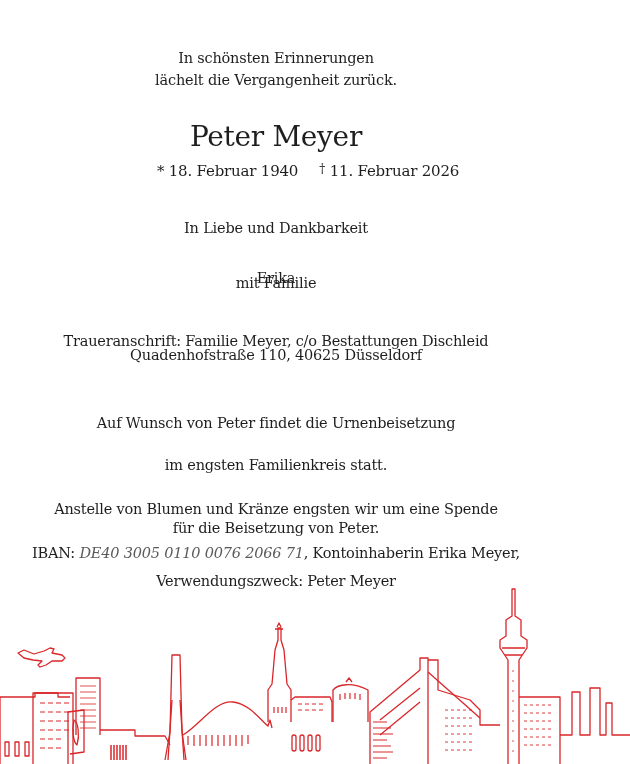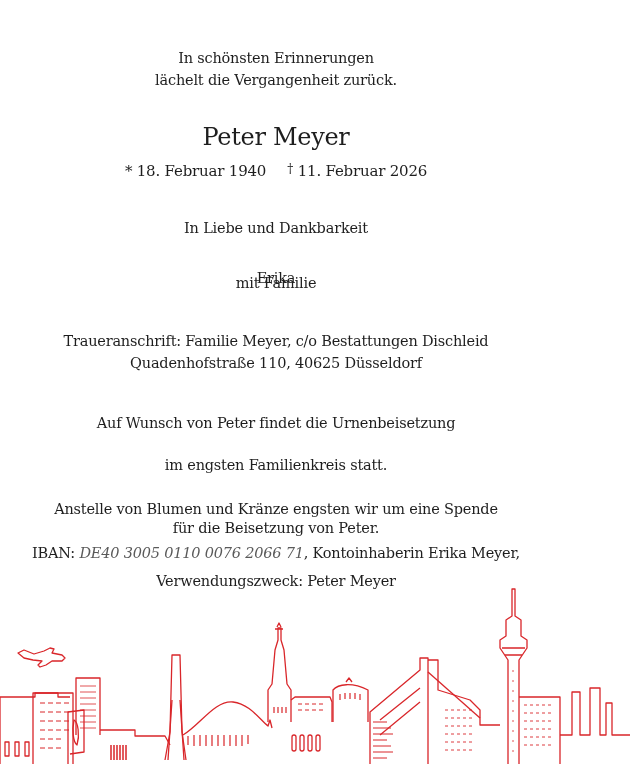--- a/index.html
+++ b/index.html
@@ -26,26 +26,27 @@
       position: absolute;
       left: 0;
       width: 552px;
       text-align: center;
       font-size: 14.5px;
       line-height: 20px;
       white-space: nowrap;
       letter-spacing: -0.2px;
     }
     .name {
-      font-size: 24px;
+      font-size: 28px;
       line-height: 30px;
       letter-spacing: -0.3px;
     }
     .dates {
       font-size: 15px;
+      padding-left: 32px;
     }
     .iban-number {
       color: #5a5a5a;
       font-style: italic;
     }
     .skyline {
       position: absolute;
       left: 0;
       top: 580px;
       width: 630px;
@@ -71,21 +72,21 @@
     <span style="font-size:12px;vertical-align:3px">†</span>
     <span>11. Februar 2026</span>
   </div>
 
   <div class="line" style="top:218px">In Liebe und Dankbarkeit</div>
 
   <div class="line" style="top:268px">Erika</div>
   <div class="line" style="top:273px">mit Familie</div>
 
   <div class="line" style="top:331px">Traueranschrift: Familie Meyer, c/o Bestattungen Dischleid</div>
-  <div class="line" style="top:353px">Quadenhofstraße 110, 40625 Düsseldorf</div>
+  <div class="line" style="top:345px">Quadenhofstraße 110, 40625 Düsseldorf</div>
 
   <div class="line" style="top:413px">Auf Wunsch von Peter findet die Urnenbeisetzung</div>
   <div class="line" style="top:455px">im engsten Familienkreis statt.</div>
 
   <div class="line" style="top:499px">Anstelle von Blumen und Kränze engsten wir um eine Spende</div>
   <div class="line" style="top:518px">für die Beisetzung von Peter.</div>
   <div class="line" style="top:543px">
     <span>IBAN: </span><span class="iban-number">DE40 3005 0110 0076 2066 71</span><span>, Kontoinhaberin Erika Meyer,</span>
   </div>
   <div class="line" style="top:571px">Verwendungszweck: Peter Meyer</div>

